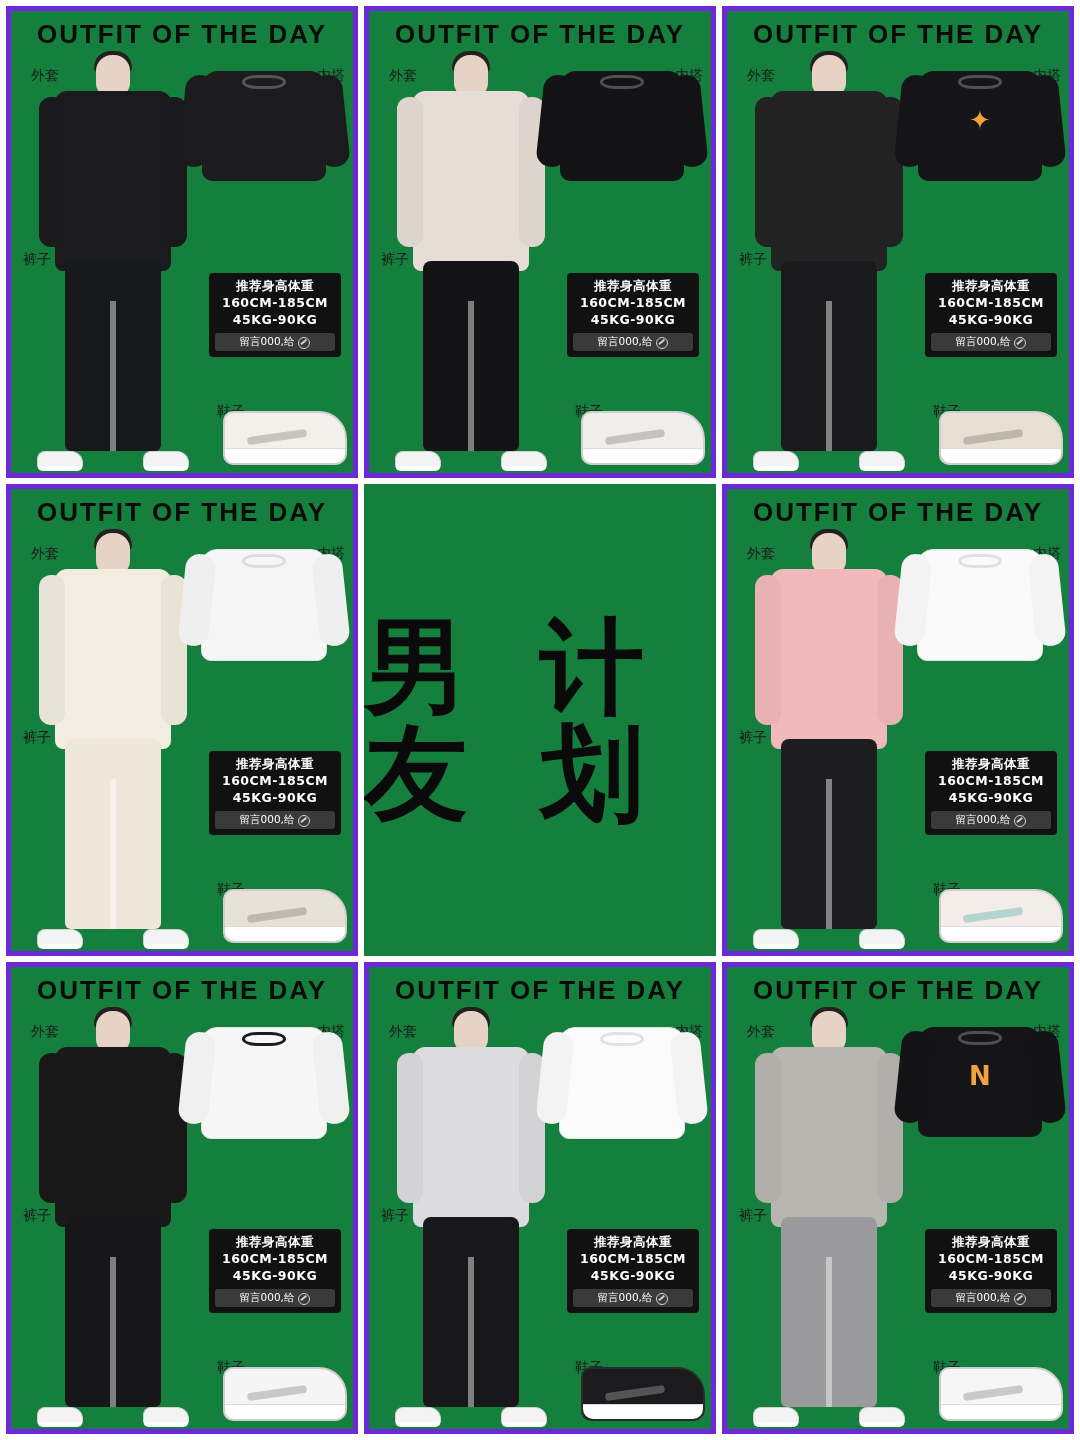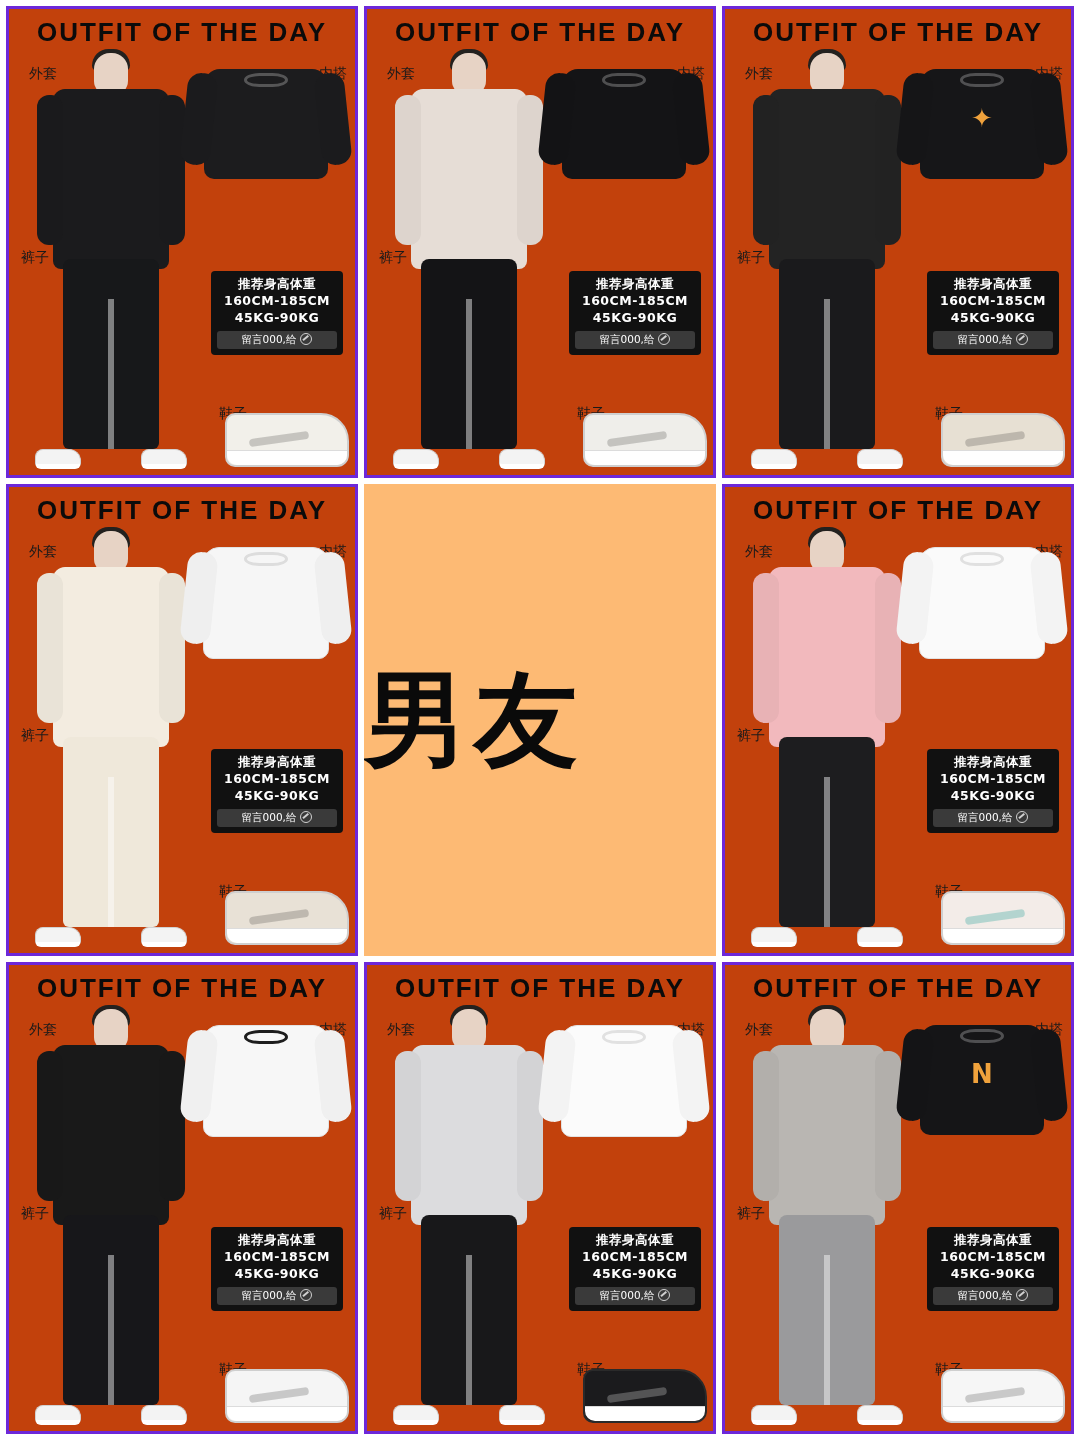--- a/index.html
+++ b/index.html
@@ -19,22 +19,22 @@
     grid-template-rows: 1fr 1fr 1fr;
     width: 1080px;
     height: 1440px;
     gap: 6px;
     padding: 6px;
     box-sizing: border-box;
     background: #ffffff;
   }
   .card {
     position: relative;
-    border: 3px solid #6d28d9;
-    background: #c2410c;
+    border: 5px solid #6d28d9;
+    background: #15803d;
     overflow: hidden;
     box-sizing: border-box;
   }
   .card-title {
     text-align: center;
     font-weight: 900;
     font-size: 26px;
     letter-spacing: 2px;
     margin-top: 8px;
     color: #0b0b0b;
@@ -85,21 +85,21 @@
     line-height: 1.35;
     font-family: "DejaVu Sans", sans-serif;
   }
   .spec-note {
     margin-top: 4px;
     background: #3a3a3a;
     border-radius: 3px;
     font-size: 10.5px;
     padding: 2px 4px;
     display: flex;
-    align-items: flex-start;
+    align-items: flex-end;
     justify-content: center;
     gap: 4px;
     font-family: "DejaVu Sans", sans-serif;
   }
   .spec-note .ring {
     width: 10px;
     height: 10px;
     border: 1.5px solid #d0d0d0;
     border-radius: 50%;
     display: inline-block;
@@ -113,22 +113,22 @@
     background: #d0d0d0;
     transform: rotate(-40deg);
   }
 
   
   .hero {
     border: none;
     display: flex;
     flex-direction: row;
     align-items: center;
-    justify-content: space-between;
-    background: #fdba74;
+    justify-content: center;
+    background: #15803d;
   }
   .hero-line {
     font-family: "DejaVu Sans", sans-serif;
     font-weight: 900;
     font-size: 104px;
     line-height: 1.02;
     letter-spacing: 6px;
     color: #0a0a0a;
   }
 
@@ -430,20 +430,21 @@
       </div>
     </div>
     <div class="shoe" style="background:#e8e1d6">
       <div class="swoosh"></div>
       <div class="sole"></div>
     </div>
   </div>
 
   <div class="card hero">
     <div class="hero-line">男友</div>
+    <div class="hero-line">计划</div>
   </div>
 
   <div class="card">
     <div class="card-title">OUTFIT  OF  THE  DAY</div>
     <div class="label lbl-outer">外套</div>
     <div class="label lbl-inner">内搭</div>
     <div class="label lbl-pants">裤子</div>
     <div class="label lbl-shoes">鞋子</div>
     <div class="figure">
       <div class="person">

